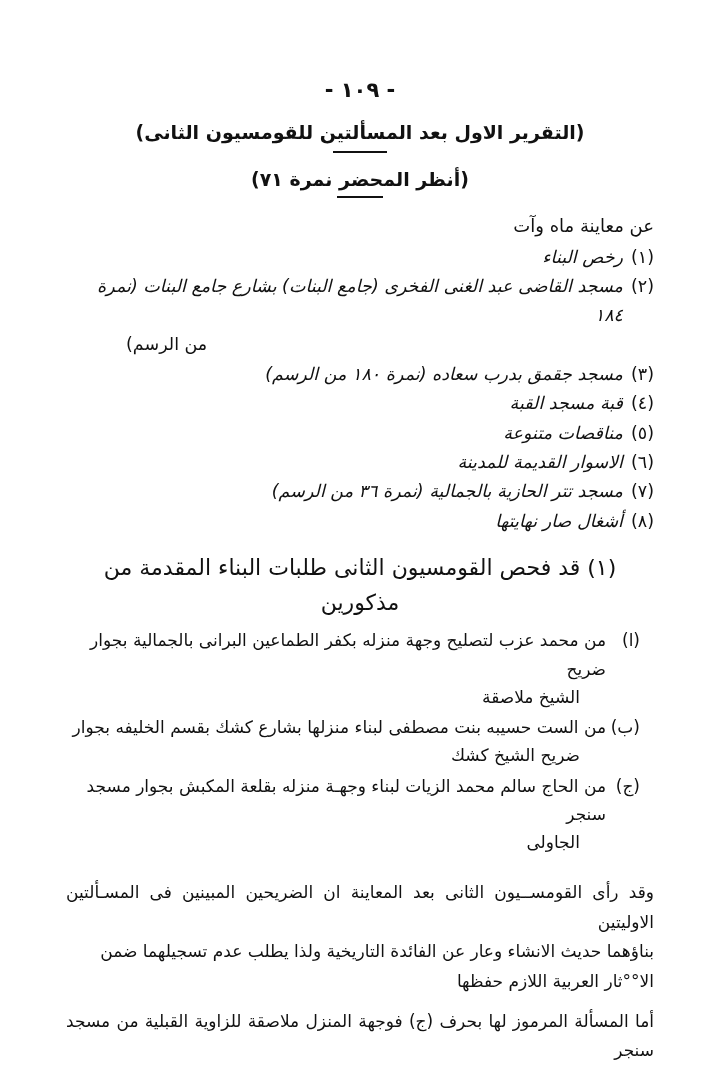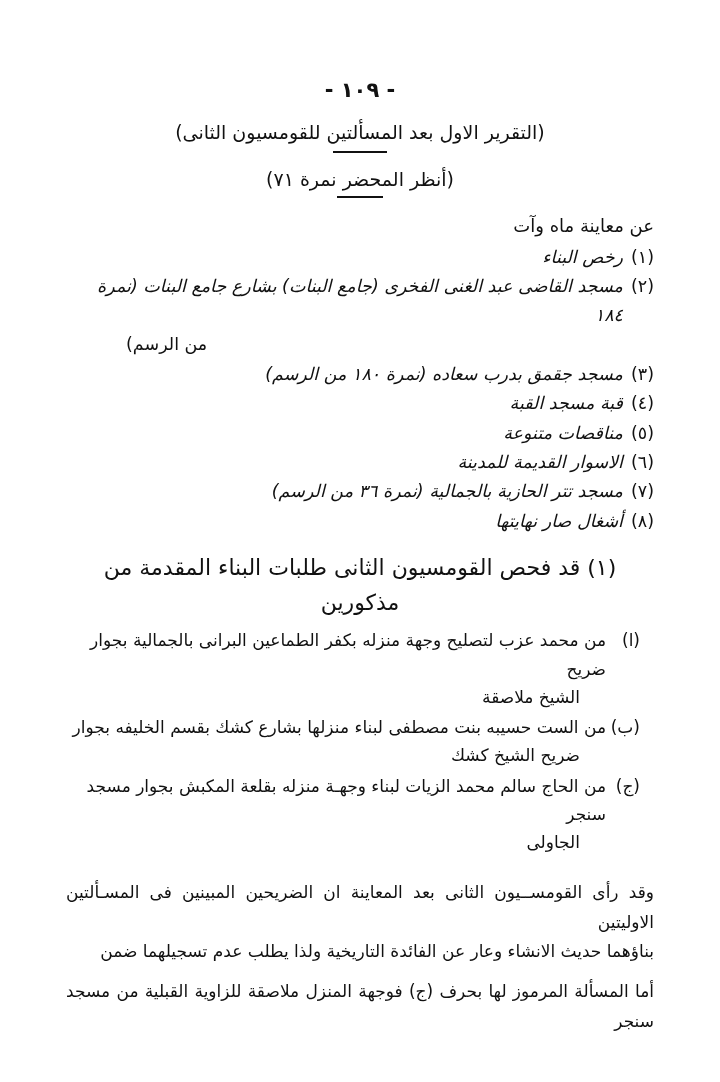--- a/index.html
+++ b/index.html
@@ -30,21 +30,21 @@
     margin: 0 0 16px 0;
     font-weight: 600;
   }
 
   .heading-block {
     text-align: center;
     margin-bottom: 6px;
   }
   .heading-line {
     font-size: 19px;
-    font-weight: 400;
+    font-weight: 700;
     line-height: 1.5;
     margin: 0;
     white-space: nowrap;
   }
   .rule {
     width: 54px;
     height: 2px;
     background: #111;
     margin: 4px auto 12px auto;
   }
@@ -222,19 +222,20 @@
         <span class="l2">الجاولى</span>
       </span>
     </li>
   </ol>
 
   <div class="spacer-sm"></div>
 
   <p class="para">
     <span class="ln">وقد رأى القومســيون الثانى بعد المعاينة ان الضريحين المبينين فى المسـألتين الاوليتين</span>
     <span class="ln">بناؤهما حديث الانشاء وعار عن الفائدة التاريخية ولذا يطلب عدم تسجيلهما ضمن</span>
+    <span class="ln center">الا°°ثار العربية اللازم حفظها</span>
   </p>
 
   <p class="para">
     <span class="ln">أما المسألة المرموز لها بحرف (ج) فوجهة المنزل ملاصقة للزاوية القبلية من مسجد سنجر</span>
   </p>
 
 </div>
 
 </body></html>

